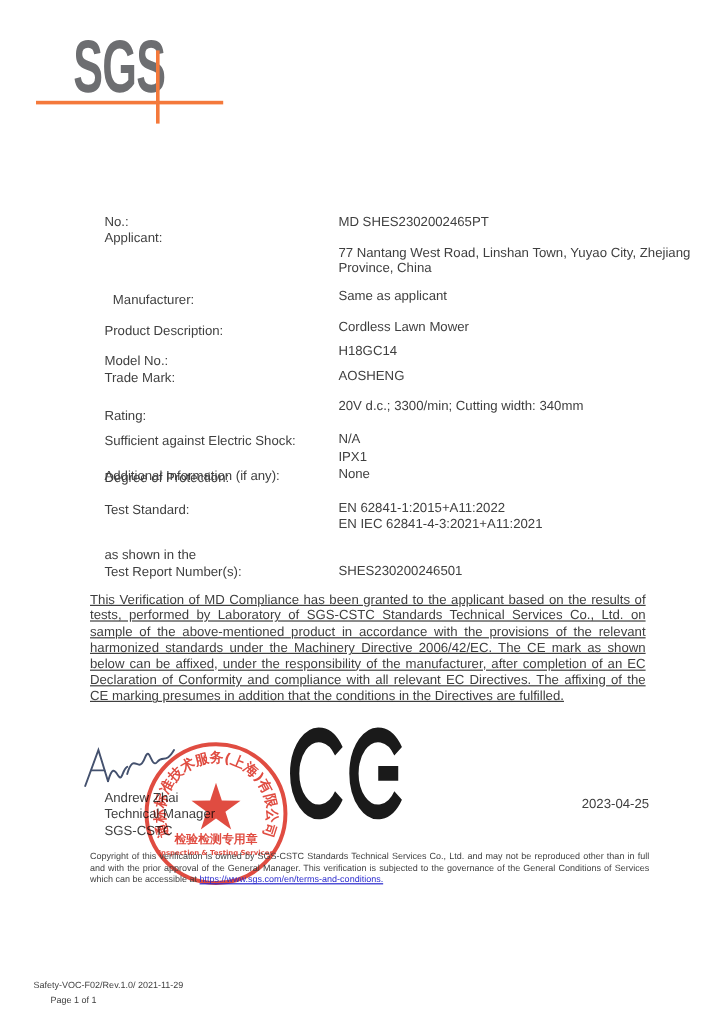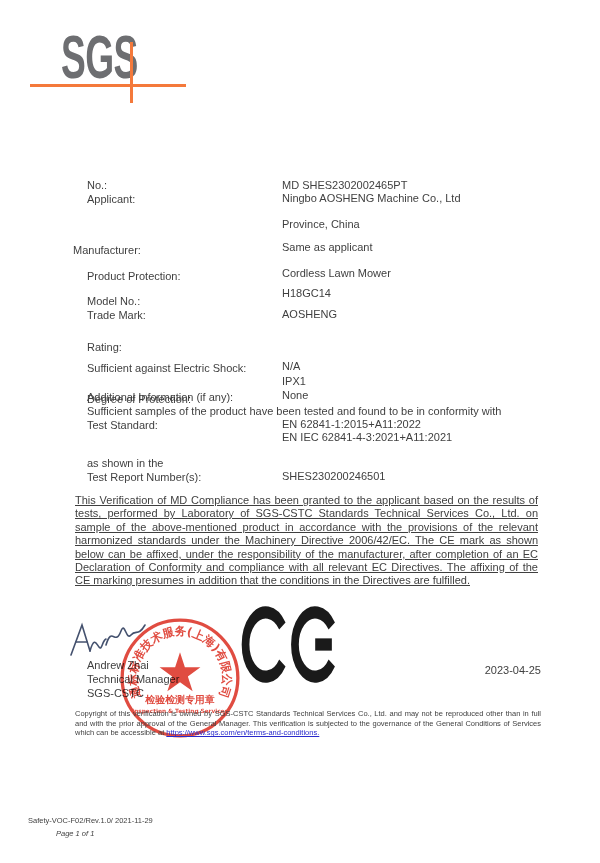--- a/index.html
+++ b/index.html
@@ -19,64 +19,64 @@
   .statement{position:absolute;left:75px;top:494px;width:463px;font-size:11px;
              line-height:13.4px;text-align:justify;text-decoration:underline;}
   .ce{position:absolute;left:239px;top:602px;}
   .stamp{position:absolute;left:118px;top:616px;mix-blend-mode:multiply;opacity:.9;}
   .sig{position:absolute;left:68px;top:617px;}
   .copyright{position:absolute;left:75px;top:709px;width:466px;font-size:7.5px;
              line-height:9.7px;text-align:justify;}
   .link{color:#2929cc;text-decoration:underline;cursor:pointer;}
   .member{position:absolute;left:75px;top:737px;width:466px;text-align:center;font-size:7.5px;}
   .docref{position:absolute;left:28px;top:816px;font-size:7.5px;}
-  .pageinfo{position:absolute;left:56px;top:829px;font-size:7.5px;font-style:italic;}
+  .pageinfo{position:absolute;left:42px;top:829px;font-size:7.5px;}
   .date{position:absolute;right:59px;top:664px;font-size:11px;}
 </style>
 </head>
 <body>
 
 <div class="page">
 
   <div class="logo-text">SGS</div>
   <div class="logo-hline"></div>
   <div class="logo-vline"></div>
 
 
   <div class="lbl" style="left:75px;top:179px">No.:</div>
   <div class="val" style="left:270px;top:179px">MD SHES2302002465PT</div>
 
   <div class="lbl" style="left:75px;top:193px">Applicant:</div>
-  <div class="val" style="left:270px;top:192px">Ningbo AOSHENG Machine Co., Ltd</div>
+  <div class="val" style="left:270px;top:205px">77 Nantang West Road, Linshan Town, Yuyao City, Zhejiang</div>
   <div class="val" style="left:270px;top:218px">Province, China</div>
 
-  <div class="lbl" style="left:61px;top:244px">Manufacturer:</div>
+  <div class="lbl" style="left:82px;top:244px">Manufacturer:</div>
   <div class="val" style="left:270px;top:241px">Same as applicant</div>
 
-  <div class="lbl" style="left:75px;top:270px">Product Protection:</div>
+  <div class="lbl" style="left:75px;top:270px">Product Description:</div>
   <div class="val" style="left:270px;top:267px">Cordless Lawn Mower</div>
 
   <div class="lbl" style="left:75px;top:295px">Model No.:</div>
   <div class="val" style="left:270px;top:287px">H18GC14</div>
 
   <div class="lbl" style="left:75px;top:309px">Trade Mark:</div>
   <div class="val" style="left:270px;top:308px">AOSHENG</div>
 
   <div class="lbl" style="left:75px;top:341px">Rating:</div>
+  <div class="val" style="left:270px;top:333px">20V d.c.; 3300/min; Cutting width: 340mm</div>
 
   <div class="lbl" style="left:75px;top:362px">Sufficient against Electric Shock:</div>
   <div class="val" style="left:270px;top:360px">N/A</div>
 
   <div class="lbl" style="left:75px;top:393px">Degree of Protection:</div>
   <div class="val" style="left:270px;top:375px">IPX1</div>
 
   <div class="lbl" style="left:75px;top:391px">Additional Information (if any):</div>
   <div class="val" style="left:270px;top:389px">None</div>
 
-  <div class="note" style="left:75px;top:405px">Sufficient samples of the product have been tested and found to be in conformity with</div>
 
   <div class="lbl" style="left:75px;top:419px">Test Standard:</div>
   <div class="val" style="left:270px;top:418px">EN 62841-1:2015+A11:2022</div>
   <div class="val" style="left:270px;top:431px">EN IEC 62841-4-3:2021+A11:2021</div>
 
   <div class="note" style="left:75px;top:457px">as shown in the</div>
 
   <div class="lbl" style="left:75px;top:471px">Test Report Number(s):</div>
   <div class="val" style="left:270px;top:470px">SHES230200246501</div>
 

